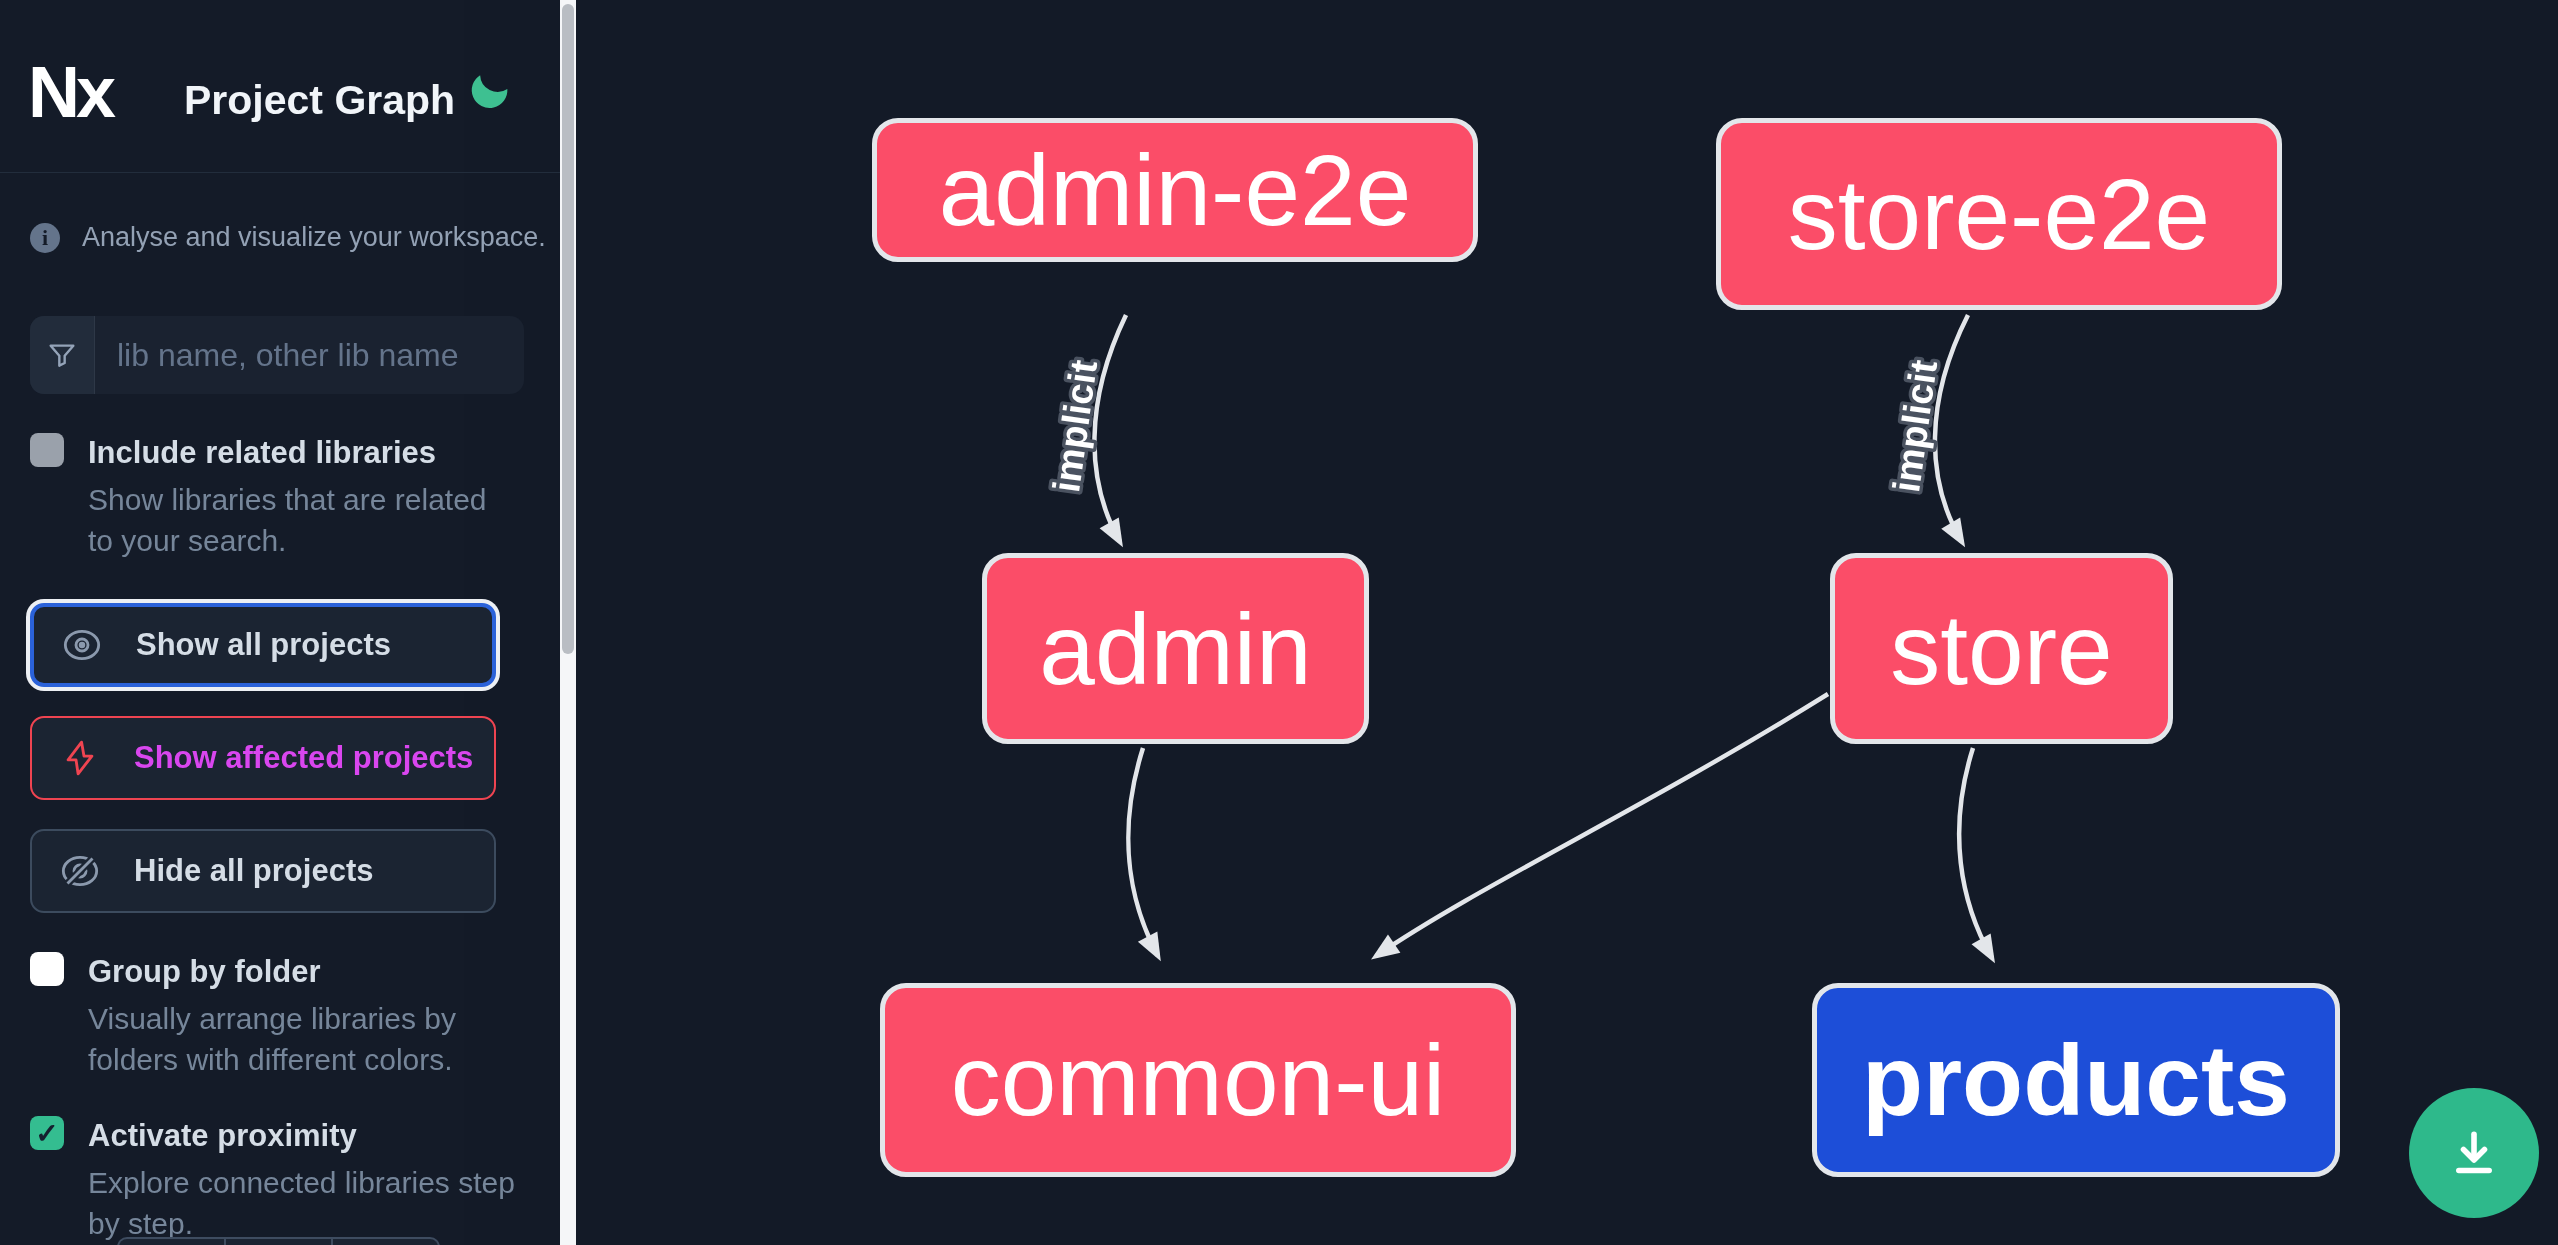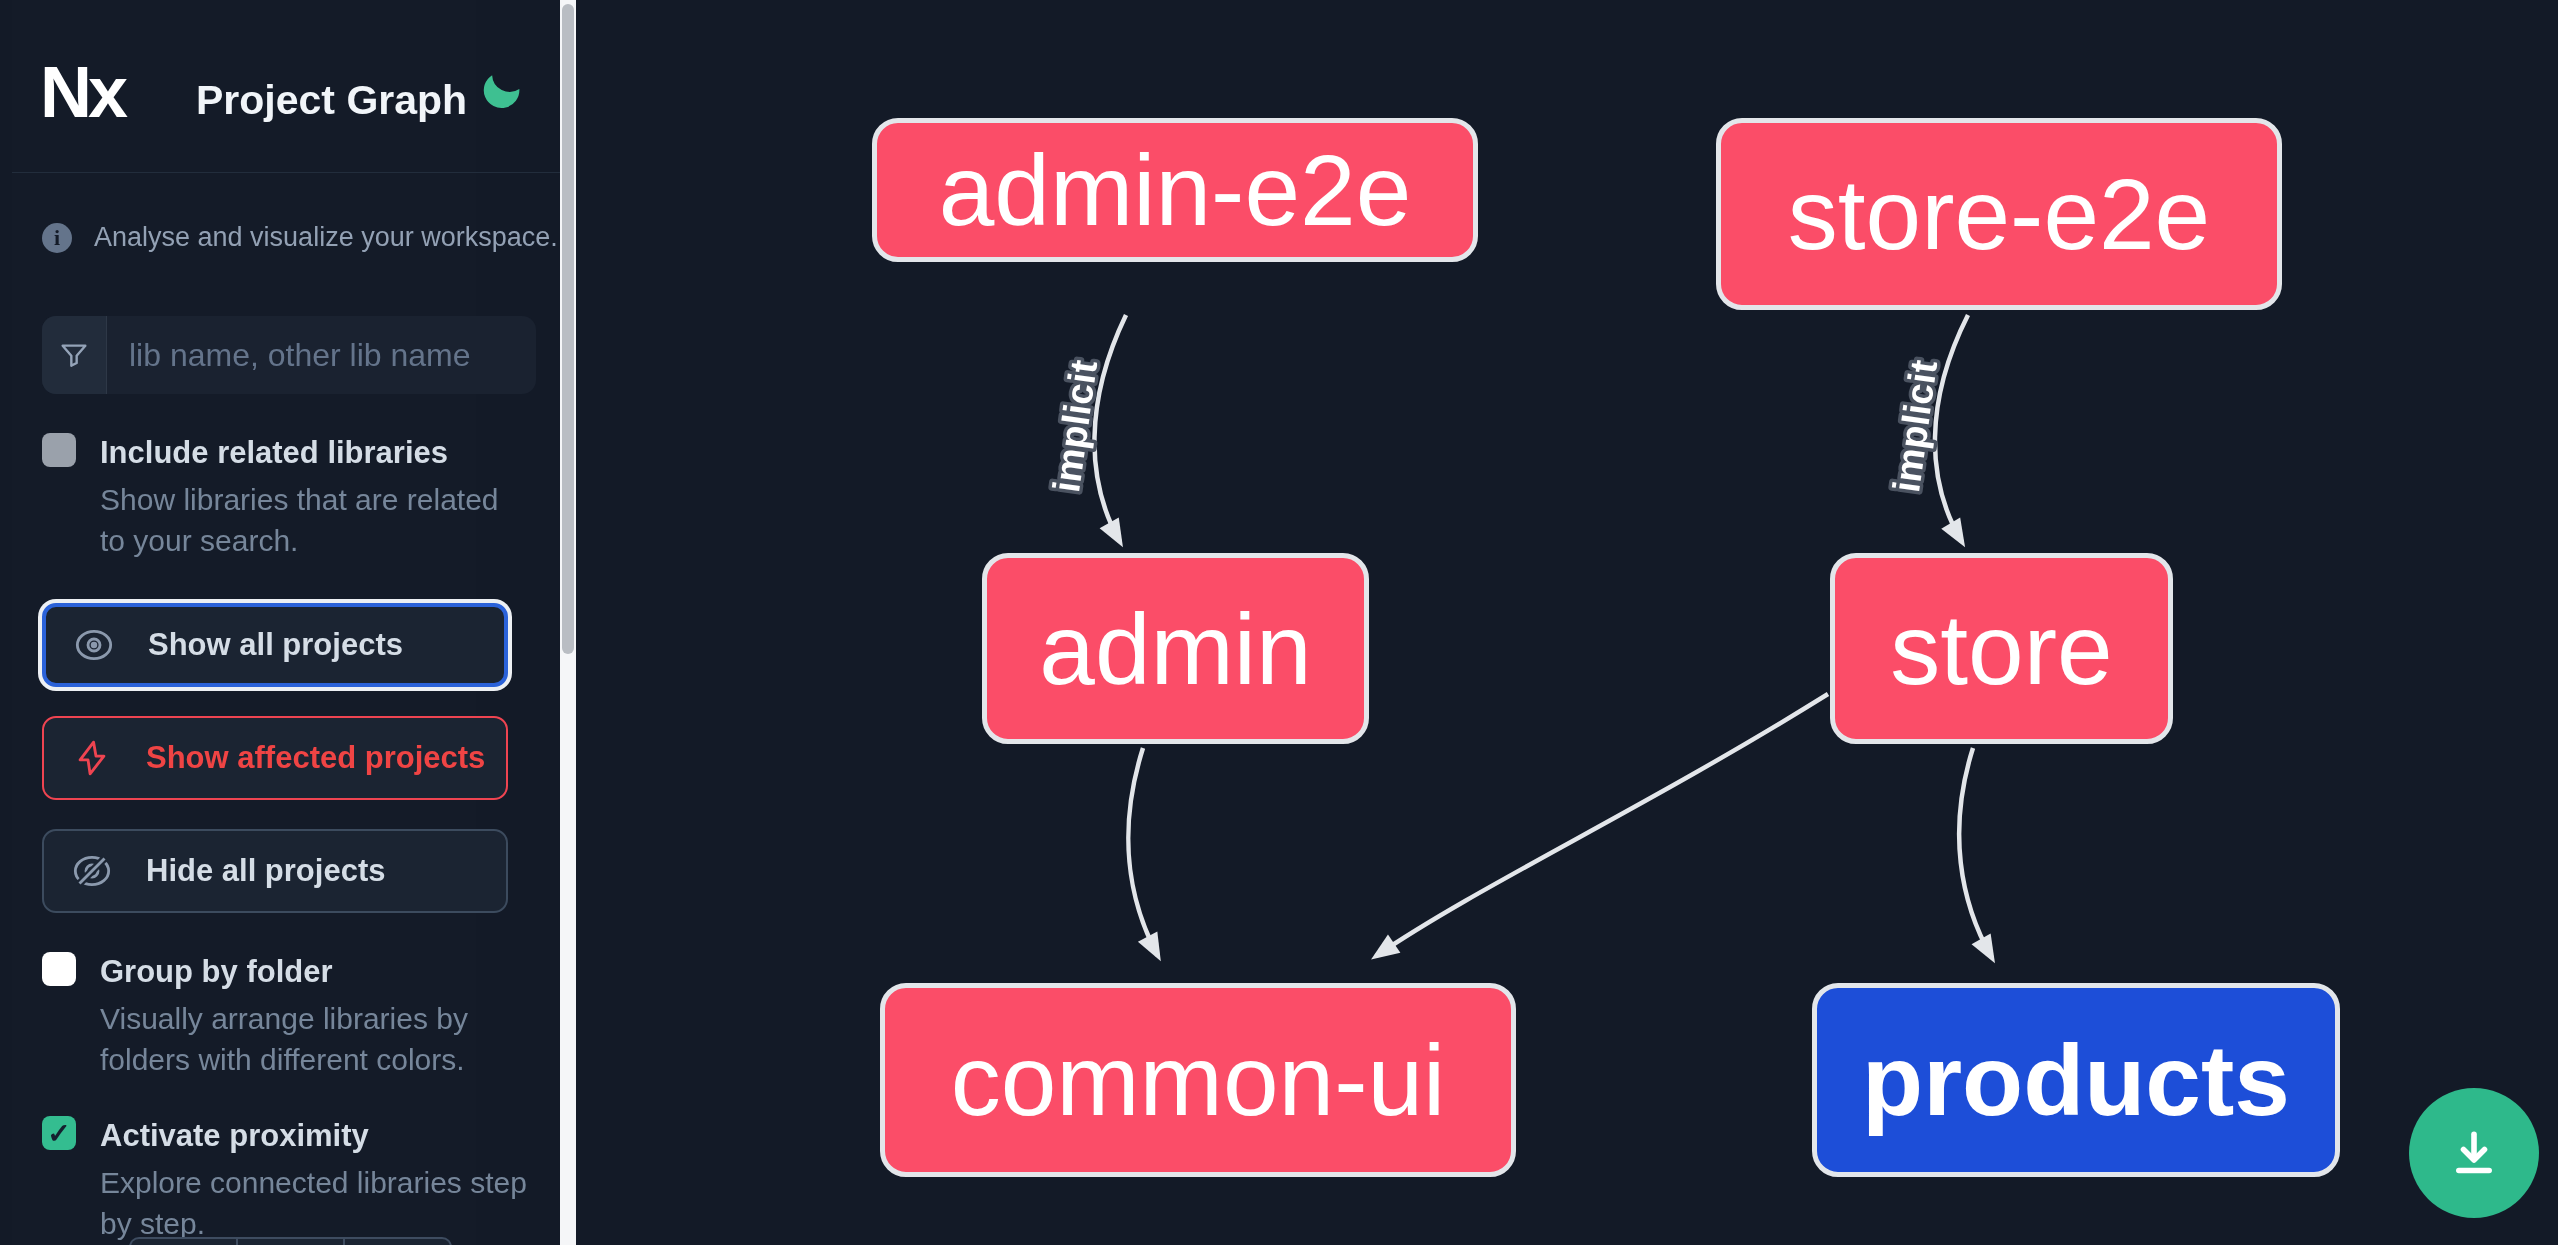--- a/index.html
+++ b/index.html
@@ -11,21 +11,21 @@
   .edge{fill:none;stroke:#e3e6ea;stroke-width:4.5px;}
   .edge-label{font-family:"Liberation Sans",sans-serif;font-size:38px;font-weight:700;fill:#ffffff;
     stroke:#4a5260;stroke-width:7px;paint-order:stroke;stroke-linejoin:round;text-anchor:middle;}
   #nodes .node{position:absolute;z-index:2;display:flex;align-items:center;justify-content:center;
     border:5px solid #e3e6ea;border-radius:26px;color:#ffffff;font-size:100px;line-height:1;
     cursor:pointer;box-sizing:border-box;}
   #nodes .node.affected{background:#fb4d68;}
   #nodes .node.regular{background:#1d4ed8;font-weight:bold;}
 
   
-  .sidebar{position:absolute;left:12px;top:0;width:464px;height:1245px;background:#141b28;z-index:3;}
+  .sidebar{position:absolute;left:0;top:0;width:464px;height:1245px;background:#141b28;z-index:3;}
   .logo{position:absolute;left:28px;top:56px;font-size:72px;font-weight:800;color:#ffffff;
     letter-spacing:-4px;line-height:1;font-style:normal;}
   .app-title{position:absolute;left:184px;top:80px;font-size:41px;font-weight:700;color:#f1f5f9;line-height:1;}
   .theme-toggle{position:absolute;left:466px;top:66px;width:48px;height:48px;background:none;border:none;
     padding:0;cursor:pointer;}
   .header-divider{position:absolute;left:0;top:172px;width:560px;height:1px;background:#222d3c;}
 
   .info-row{position:absolute;left:30px;top:222px;display:flex;align-items:center;gap:22px;}
   .info-icon{width:30px;height:30px;border-radius:50%;background:#64748b;color:#141b28;
     display:flex;align-items:center;justify-content:center;font-size:22px;font-weight:700;
@@ -49,21 +49,21 @@
   .check-label{font-size:31px;font-weight:600;color:#d5dde6;line-height:1;}
   .check-desc{font-size:30px;color:#76869a;line-height:41px;margin-top:11px;}
   .row-flex{display:flex;gap:24px;align-items:flex-start;}
 
   .side-btn{position:absolute;left:30px;width:466px;height:84px;background:#1b2432;border-radius:14px;
     display:flex;align-items:center;gap:34px;padding:0 0 0 28px;cursor:pointer;box-sizing:border-box;
     border:2px solid #3c4b5e;font-family:"Liberation Sans",sans-serif;}
   .side-btn span{font-size:31px;font-weight:600;color:#d5dde6;}
   .side-btn.focused{border:4px solid #2b62d9;box-shadow:0 0 0 4px #edf0f4;}
   .side-btn.danger{border:2px solid #ef4451;}
-  .side-btn.danger span{color:#ef4444;text-align:center;}
+  .side-btn.danger span{color:#d946ef;text-align:center;}
   .btn-icon{width:40px;height:40px;display:flex;align-items:center;justify-content:center;flex:0 0 auto;}
 
   .stepper{position:absolute;left:117px;top:1237px;width:323px;height:10px;background:#1b2432;
     border:2px solid #3e4c60;border-bottom:none;border-radius:12px 12px 0 0;display:flex;box-sizing:border-box;}
   .stepper .seg{flex:1;border-right:2px solid #3e4c60;}
   .stepper .seg:last-child{border-right:none;}
 
   
   .sb-track{position:absolute;left:560px;top:0;width:16px;height:1245px;background:#f5f6f8;z-index:4;}
   .sb-thumb{position:absolute;left:2px;top:4px;width:12px;height:650px;background:#b9bdc3;border-radius:7px;}

